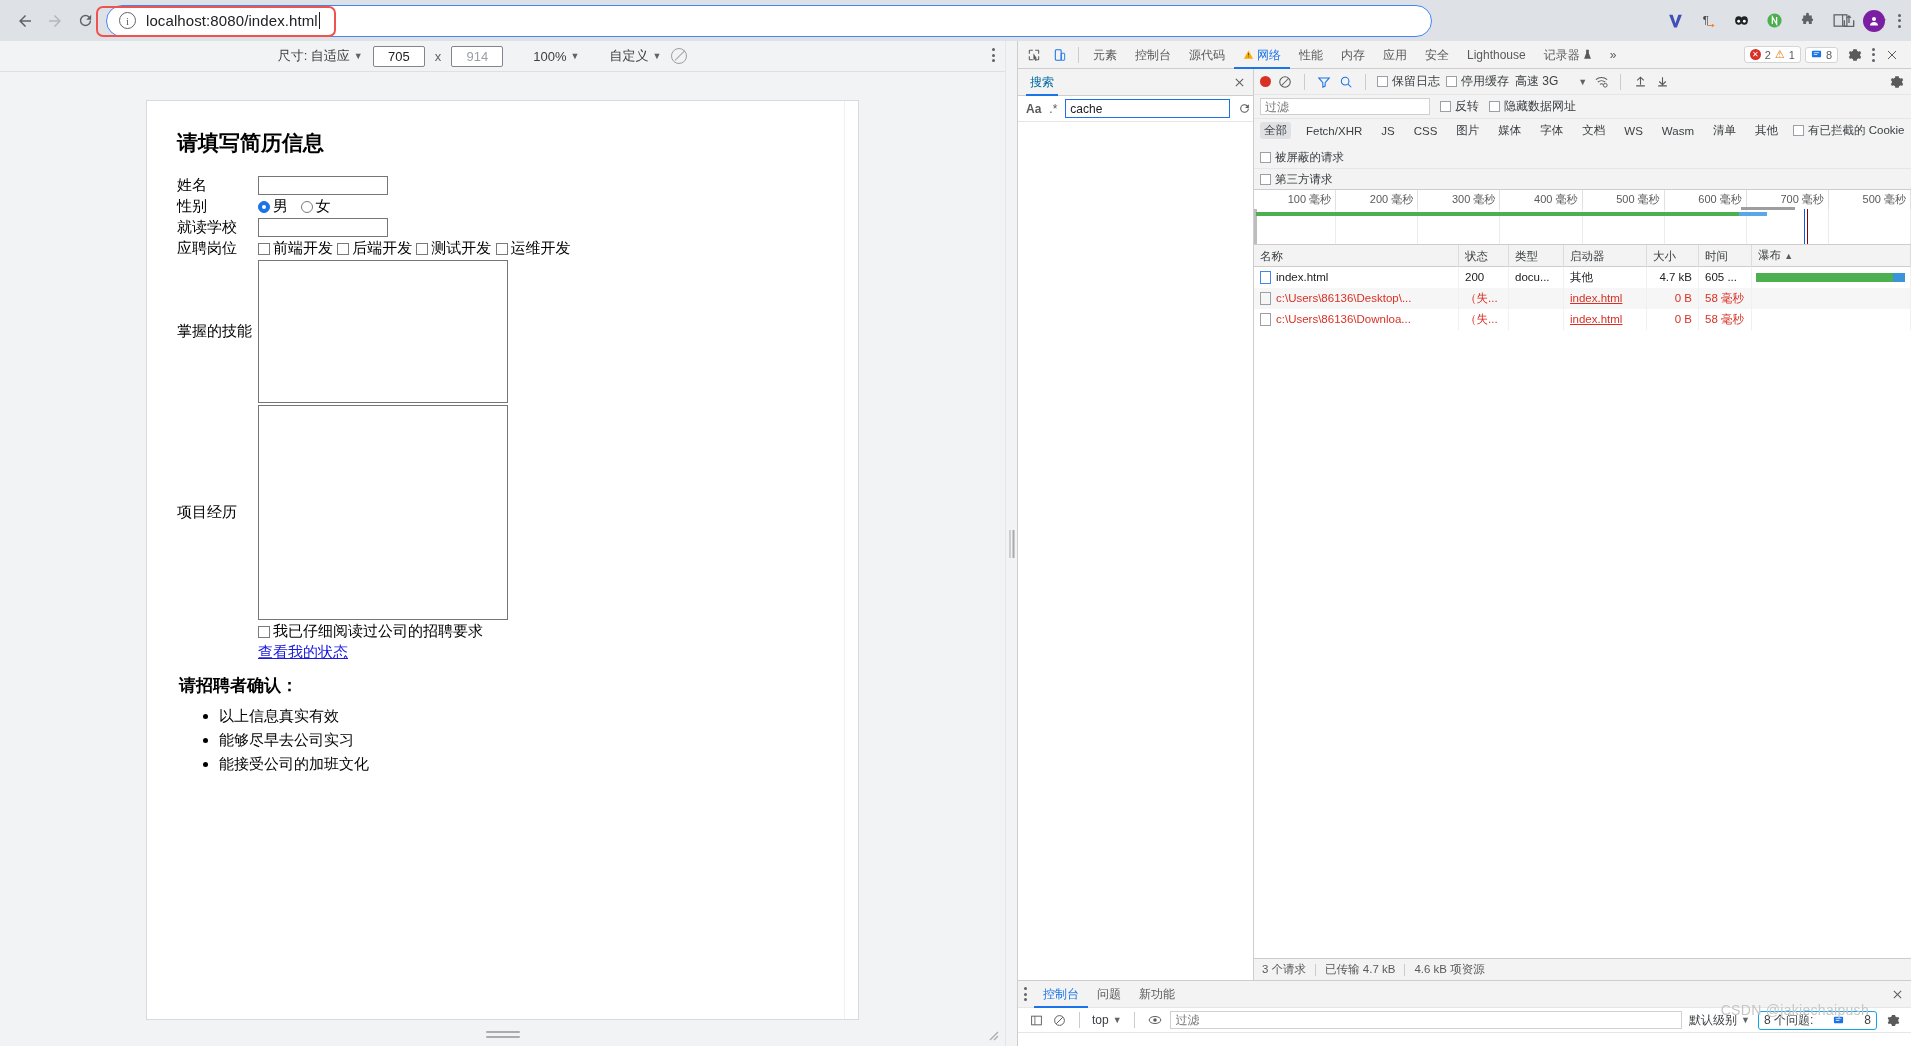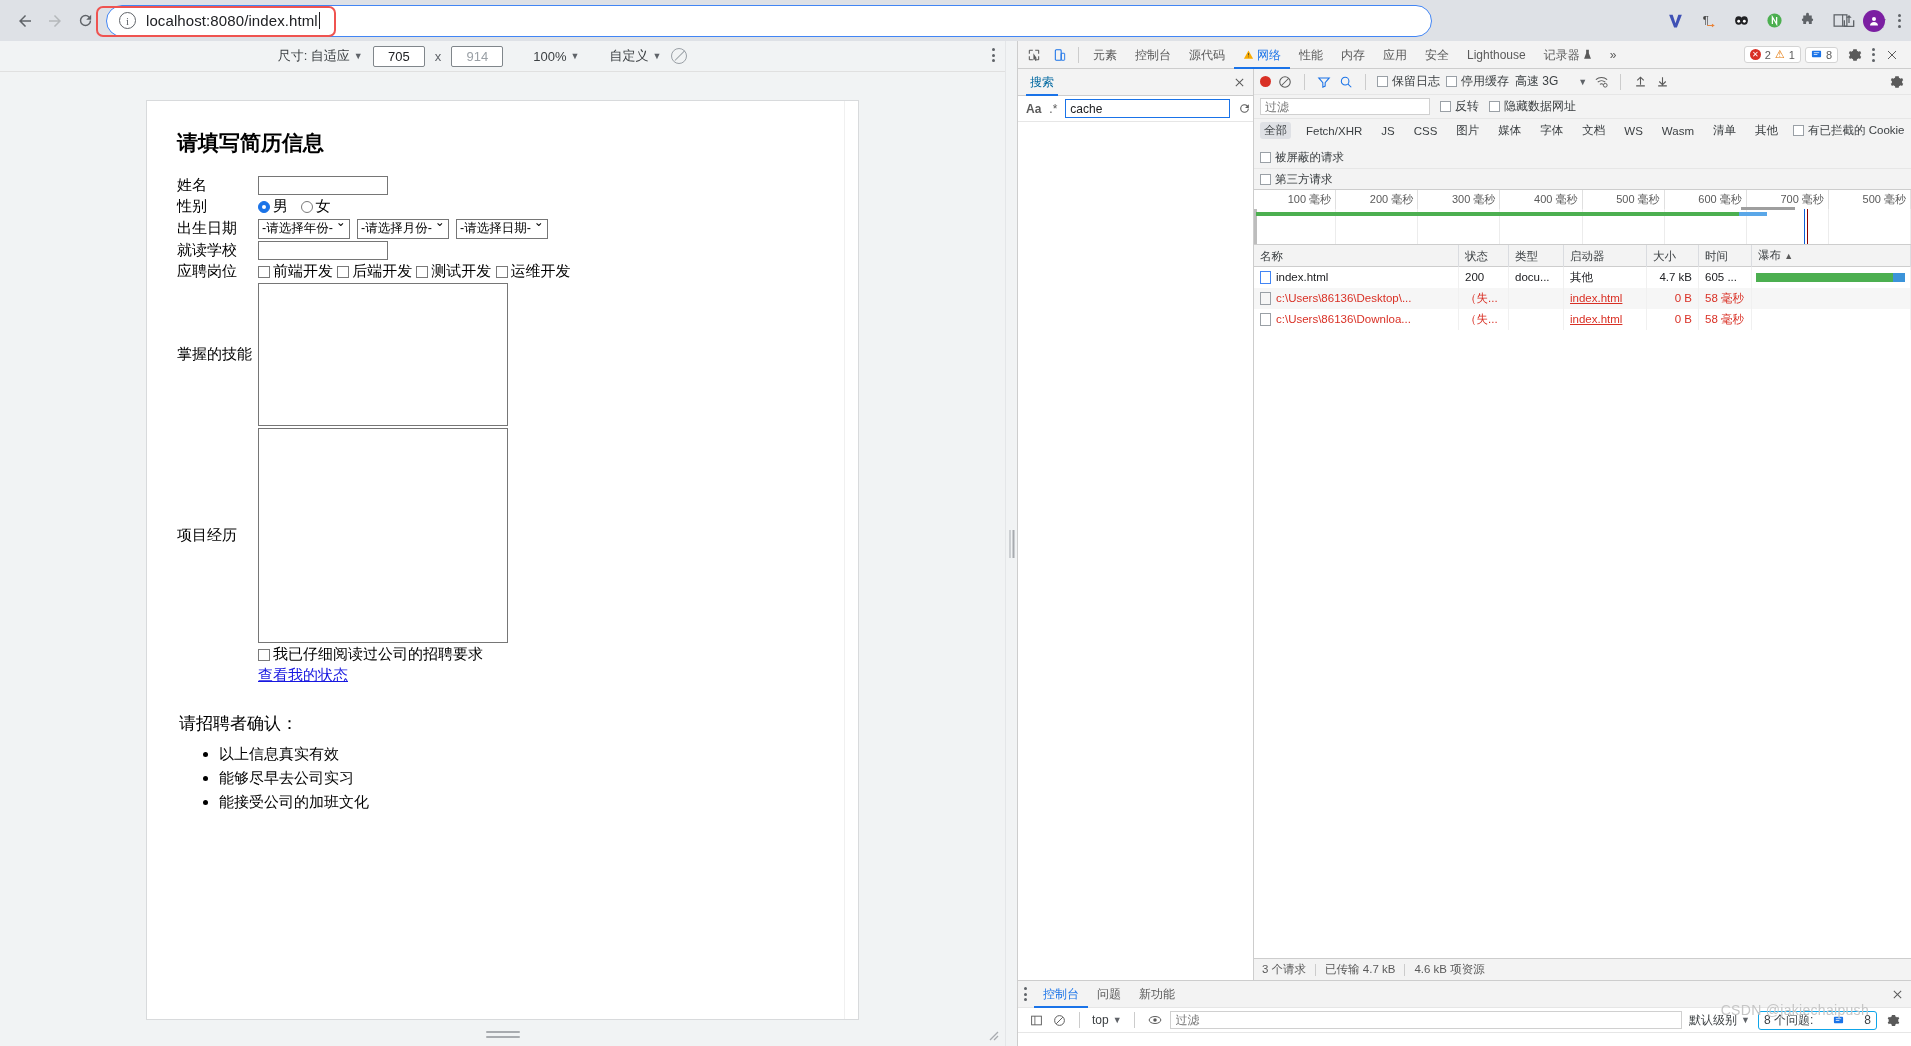--- a/index.html
+++ b/index.html
@@ -142,21 +142,21 @@
     width: 12px; height: 12px; border: 1px solid #7a7a7a; background: #fff;
     display: inline-block; vertical-align: -2px; margin-right: 3px;
   }
   .ta {
     border: 1px solid #767676; background: #fff; resize: none; font-family: inherit;
     display: block;
   }
   .ta.skills { width: 250px; height: 143px; }
   .ta.proj { width: 250px; height: 215px; }
   .pagelink { color: #1818e0; text-decoration: underline; font-size: 15px; cursor: pointer; display: inline-block; }
-  h3.confirm-title { font-size: 17px; font-weight: normal; margin: 26px 0 10px 2px; }
+  h3.confirm-title { font-size: 17px; font-weight: bold; margin: 11px 0 10px 2px; }
   ul.confirm-list { margin-left: 42px; font-size: 15px; }
   ul.confirm-list li { margin: 5px 0; }
 
   
   .vsplit {
     width: 12px; flex: 0 0 12px; background: #f1f3f4; position: relative; cursor: col-resize;
     border-left: 1px solid #e4e6e8;
   }
   .vsplit i {
     position: absolute; top: 50%; left: 50%; transform: translate(-50%,-50%);
@@ -462,28 +462,20 @@
                   <span>
                     <span class="radio on"></span><span>男</span>
                   </span>
                   &nbsp;
                   <span>
                     <span class="radio"></span><span>女</span>
                   </span>
                 </td>
               </tr>
               <tr>
-                <td class="lab">出生日期</td>
-                <td>
-                  <span class="sel-wrap"><span class="sel">-请选择年份-</span></span>
-                  <span class="sel-wrap"><span class="sel">-请选择月份-</span></span>
-                  <span class="sel-wrap"><span class="sel">-请选择日期-</span></span>
-                </td>
-              </tr>
-              <tr>
                 <td class="lab">就读学校</td>
                 <td><input class="txt-input" value="" style=""></td>
               </tr>
               <tr>
                 <td class="lab">应聘岗位</td>
                 <td>
                   <span><span class="cbx"></span><span>前端开发</span></span>
                   <span><span class="cbx"></span><span>后端开发</span></span>
                   <span><span class="cbx"></span><span>测试开发</span></span>
                   <span><span class="cbx"></span><span>运维开发</span></span>

